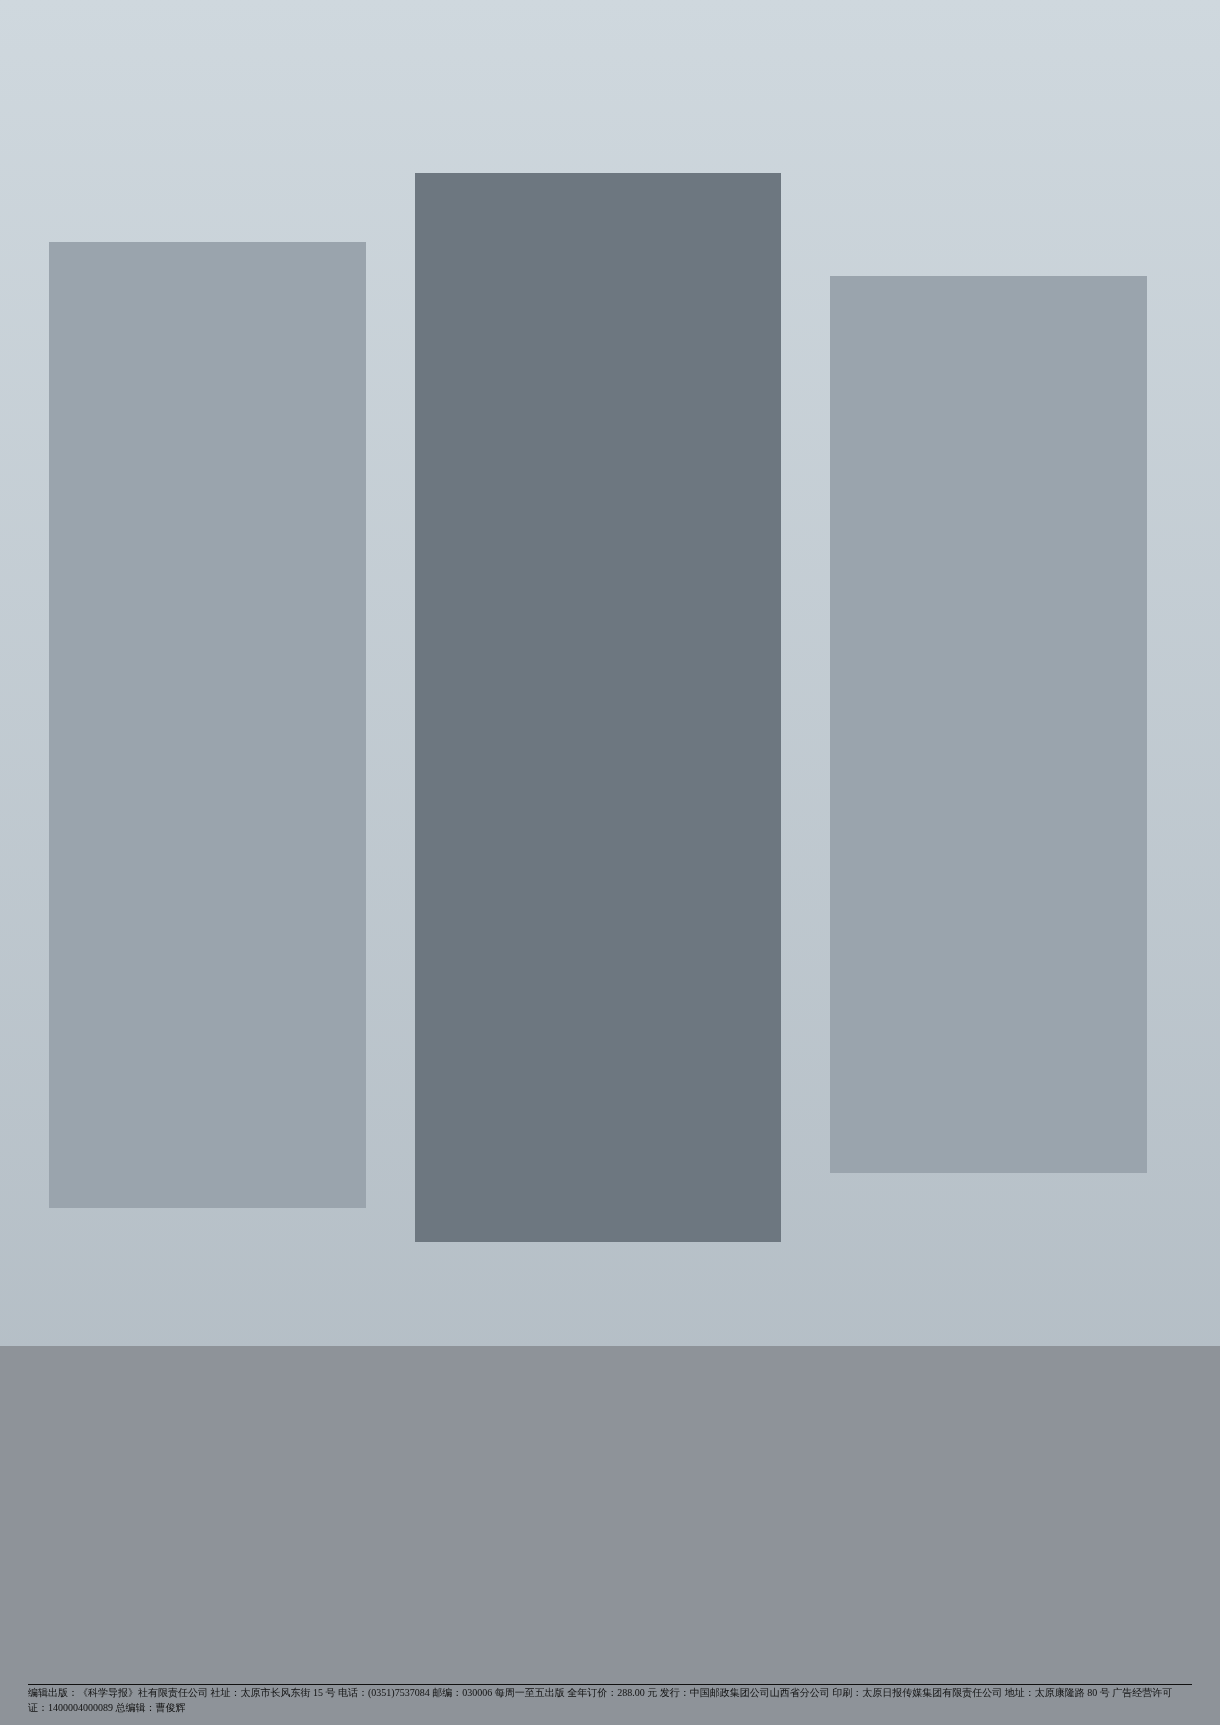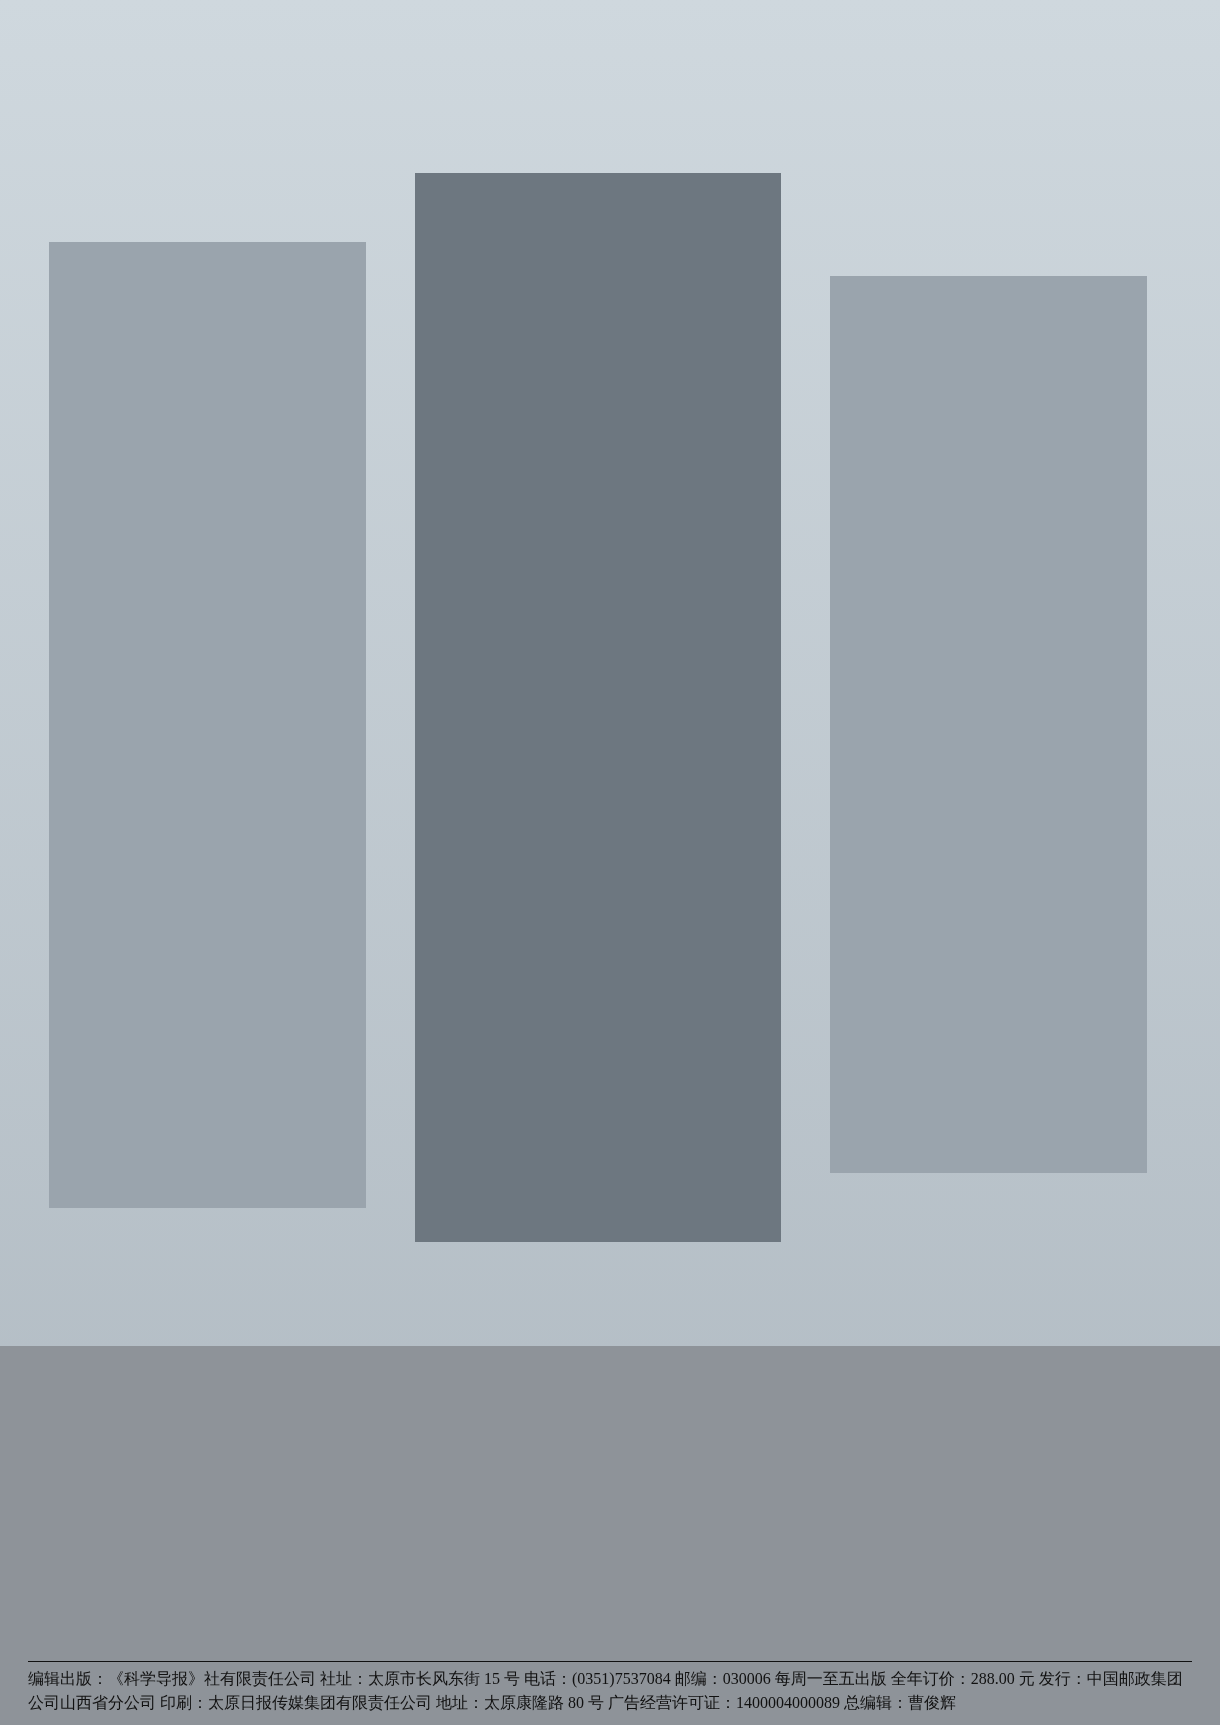--- a/index.html
+++ b/index.html
@@ -102,21 +102,21 @@
   .cols3 > div { flex:1; }
 
   .side-kicker { font-size:15.5px; margin-bottom:5px;}
   .side-head { font-size:28px; font-weight:bold; line-height:1.3; letter-spacing:1px; font-family:"Liberation Sans", sans-serif; margin-bottom:8px;}
   .side-photo { width:100%; height:168px; background:#3f4a55; margin-top:8px; }
   .byline { text-align:right; font-size:12px; margin-top:6px; }
 
   
   .footer {
     position:absolute; left:28px; right:28px; bottom:10px;
-    border-top:1.5px solid #111; padding-top:5px; font-size:16px; color:#111; line-height:1.5;
+    border-top:1.5px solid #111; font-size:10px; color:#111; line-height:1.5;
   }
 
   
   .ph-sky { position:absolute; inset:0; background:linear-gradient(#cfd8de,#aeb8c0); }
   .mach { position:absolute; background:#c3342a; }
   .mach.grey { background:#9aa4ad; }
   .mach.dark { background:#6d7780; }
   .floor { position:absolute; left:0; right:0; bottom:0; height:22%; background:#8e9399; }
   .lamp { position:absolute; width:10px; height:26px; background:#f2efe6; }
 </style>

